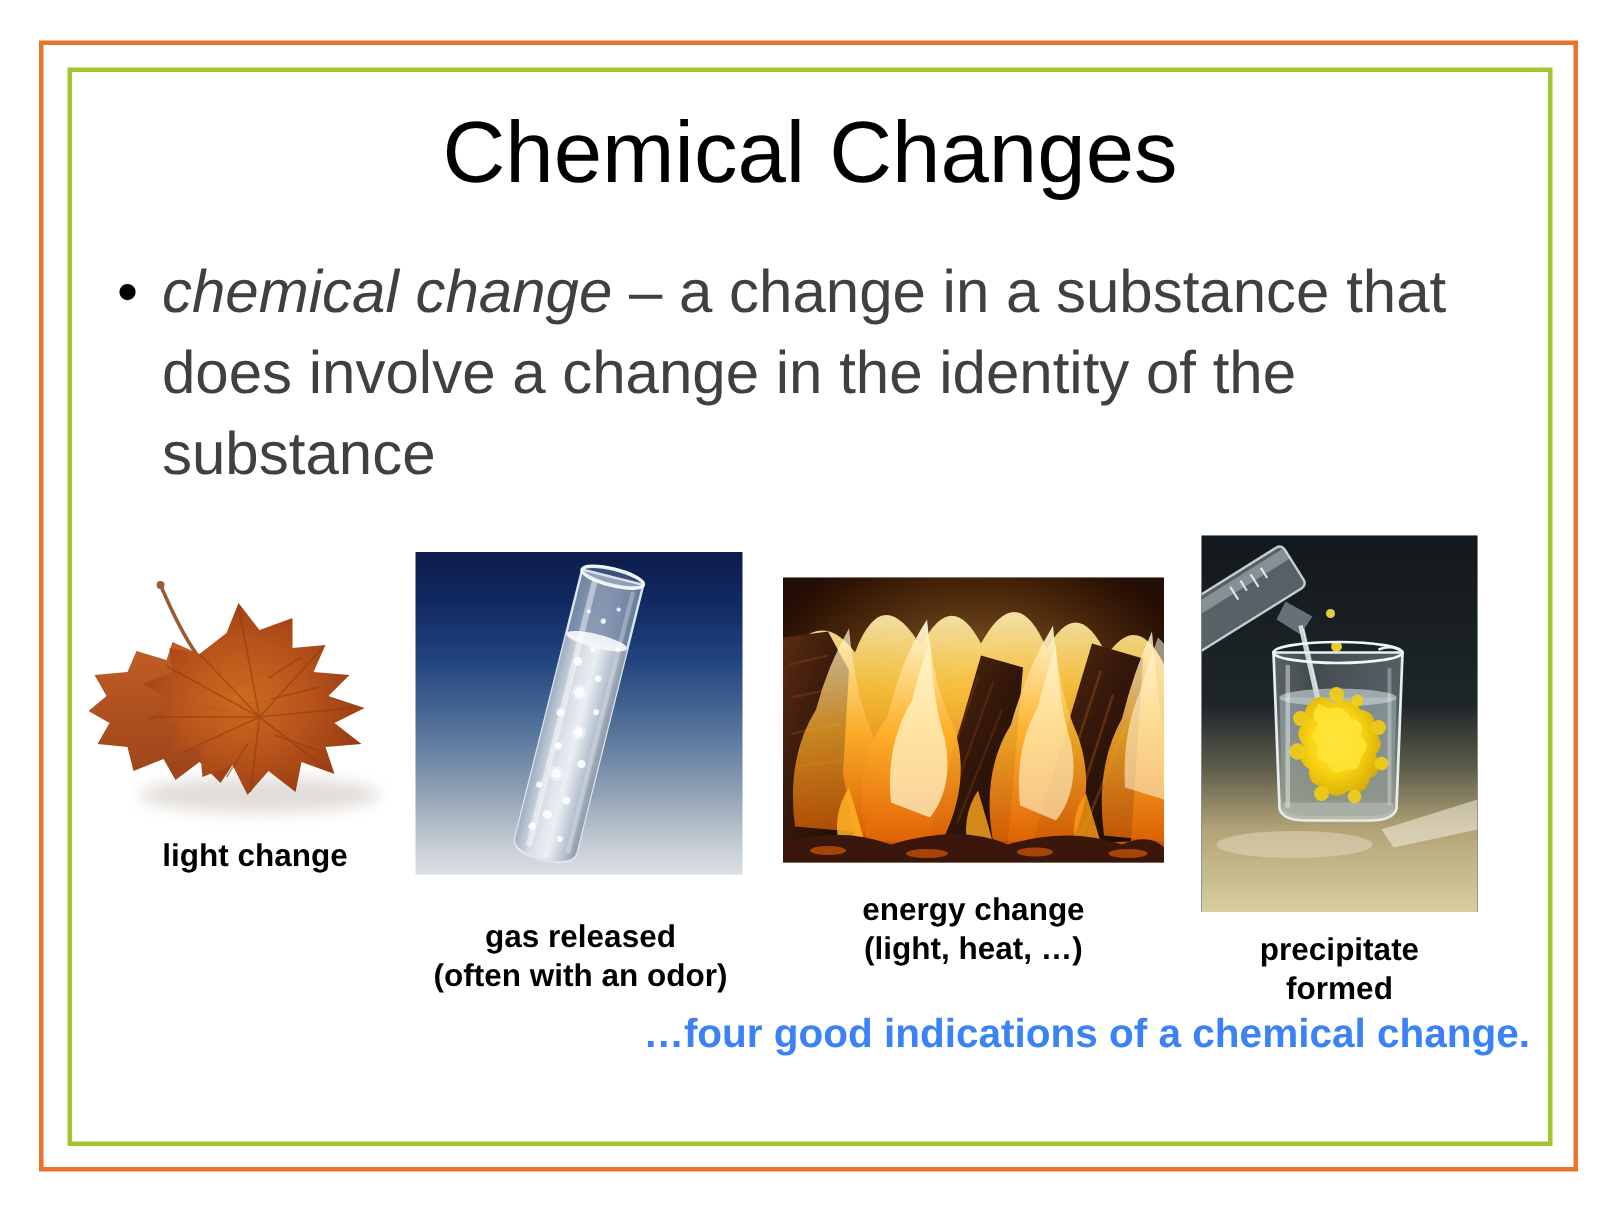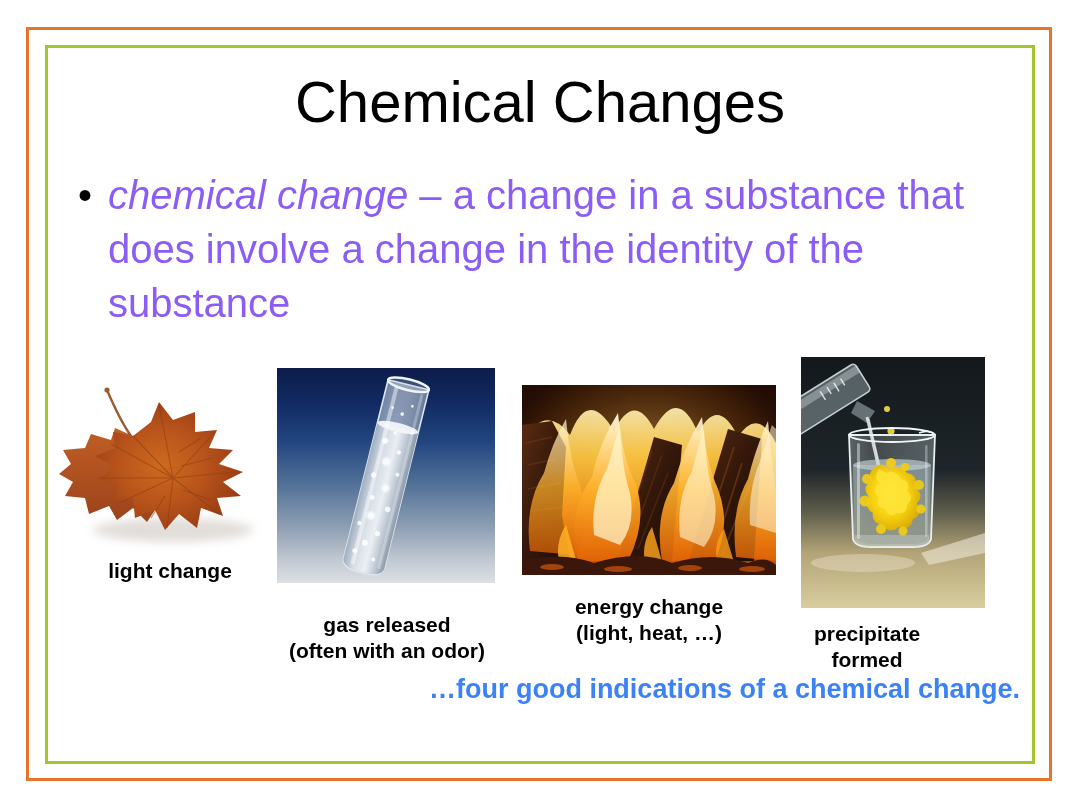--- a/index.html
+++ b/index.html
@@ -68,21 +68,21 @@
     flex: 0 0 46px;
     font-size: 40px;
     line-height: 54px;
     color: #000;
     text-align: center;
   }
   .bullet-text {
     flex: 1 1 auto;
     font-size: 40px;
     line-height: 54px;
-    color: #8b5cf6;
+    color: #404040;
   }
   .term {
     font-style: italic;
   }
 
   
   .figure { position: absolute; }
   .fig-img {
     position: relative;
     overflow: hidden;
@@ -113,21 +113,21 @@
   #cap-tube { left: 262px; top: 598px; width: 250px; margin-top: 14px; }
 
   
   #fig-fire { left: 522px; top: 385px; width: 254px; height: 190px; }
   #fire-canvas { width: 254px; height: 190px; background: #2b1008; }
   #cap-fire { left: 518px; top: 594px; width: 262px; }
 
   
   #fig-prec { left: 801px; top: 357px; width: 184px; height: 251px; }
   #prec-canvas { width: 184px; height: 251px; background: #1b2124; }
-  #cap-prec { left: 764px; top: 621px; width: 206px; }
+  #cap-prec { left: 790px; top: 621px; width: 206px; }
 
   
   #bottom-line {
     position: absolute;
     left: 60px; top: 672px;
     width: 960px;
     text-align: right;
     font-size: 27px;
     line-height: 34px;
     font-weight: bold;

